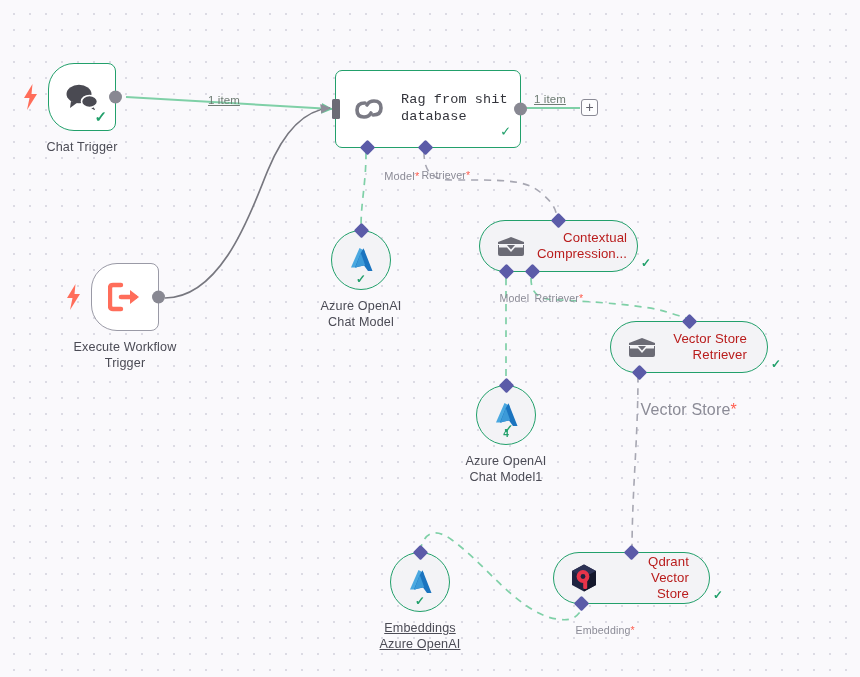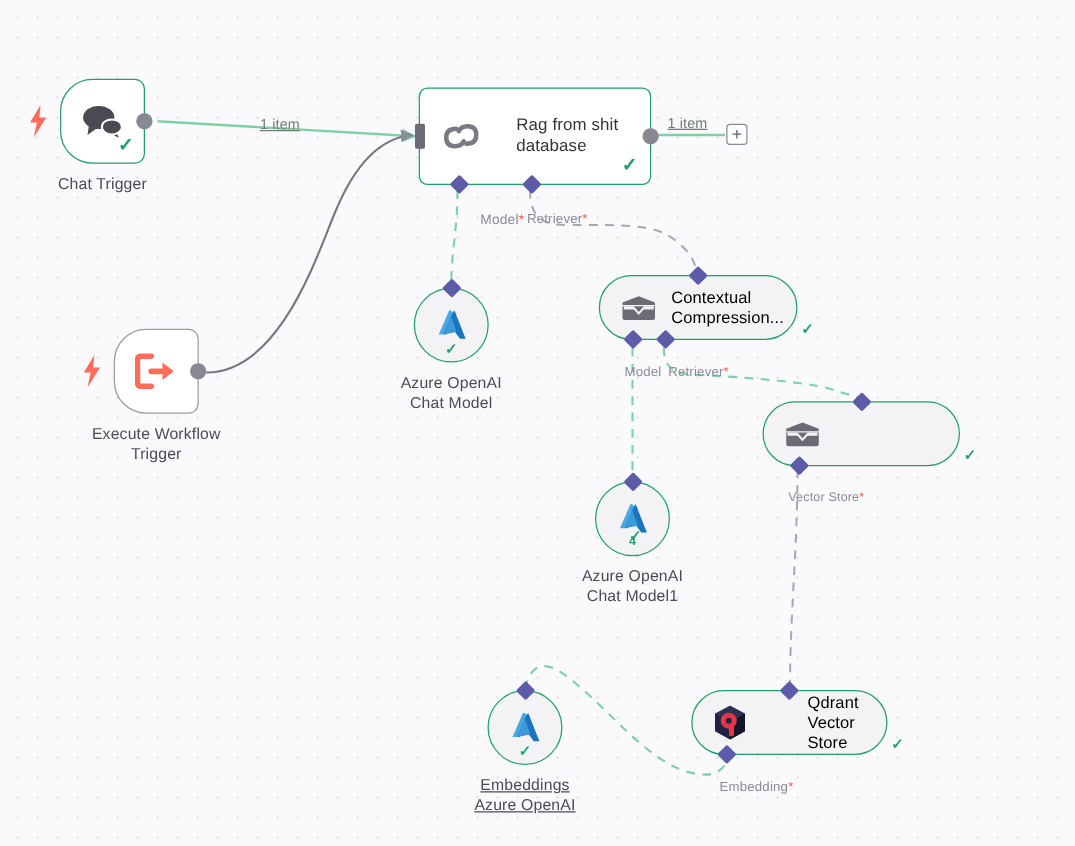--- a/index.html
+++ b/index.html
@@ -39,37 +39,37 @@
   }
   .bolt svg { display:block; }
 
   
   .rect-body {
     position: relative;
     width: 186px; height: 78px;
     background: #ffffff;
     border: 1.6px solid #22a06b;
     border-radius: 7px;
-    display: flex; align-items: center; padding-left: 14px; gap: 25px;
+    display: flex; align-items: center; padding-left: 14px; gap: 13px; font-family: Liberation Mono, monospace;
   }
   .rect-title {
     font-size: 13.5px; color: #33343b; line-height: 1.24;
     max-width: 112px; letter-spacing: .1px;
   }
 
   
   .pill-body {
     position: relative;
     height: 52px;
     background: #f3f3f6;
     border: 1.6px solid #22a06b;
     border-radius: 26px;
     display: flex; align-items: center; padding: 0 20px 0 16px; gap: 11px;
   }
-  .pill-title { font-size: 13.2px; color: #000000; line-height: 1.22; letter-spacing: .1px; }
+  .pill-title { font-size: 13.2px; color: #b91c1c; line-height: 1.22; letter-spacing: .1px; text-align: right; }
 
   
   .circ-body {
     position: relative;
     width: 60px; height: 60px; border-radius: 50%;
     background: #f3f3f6;
     border: 1.6px solid #22a06b;
     display: flex; align-items: center; justify-content: center;
   }
 
@@ -271,25 +271,27 @@
 
   <div class="node" style="left:610px; top:321px;">
     <div class="pill-body" style="width:158px;">
       <span>
         <svg width="30" height="24" viewBox="0 0 30 24" class="ico">
           <path d="M2 8 L15 3 L28 8 L28 10 L2 10 Z" fill="#6b6b75"></path>
           <path d="M2 11 L28 11 L28 20 Q28 22 26 22 L4 22 Q2 22 2 20 Z" fill="#6b6b75"></path>
           <path d="M3 11 L11 11 L15 15.5 L19 11 L27 11 L27 13.5 L19 13.5 L15 18 L11 13.5 L3 13.5 Z" fill="#f3f3f6"></path>
         </svg>
       </span>
+      <div class="pill-title">Vector Store
+Retriever</div>
       <span class="check sm" style="right:-14px; bottom:2px;">✓</span>
       <span class="diamond" style="left:50%; margin-left:-5.5px; top:-6px;"></span>
       <span class="diamond" style="left:23px; bottom:-6px;"></span>
     </div>
-    <div class="caption" style="top:58px; left:3px; transform:none; font-size:10px; color:#8b8b96;text-align:right;">
+    <div class="caption" style="top:58px; left:3px; transform:none; font-size:16px; color:#8b8b96;text-align:right;">
       <span>Vector Store</span><span class="req">*</span>
     </div>
   </div>
 
   <div class="node" style="left:476px; top:385px;">
     <div class="circ-body">
       <span>
         <svg width="30" height="30" viewBox="0 0 30 30" class="ico">
           <path d="M13.5 3 L5 22.5 L11 22.5 L19 6 Z" fill="#4aa8e0"></path>
           <path d="M14.8 8 L9 22.5 L18 20.5 L22 26 L26.5 26 L17.5 3.2 Z" fill="#1b74bf"></path>

